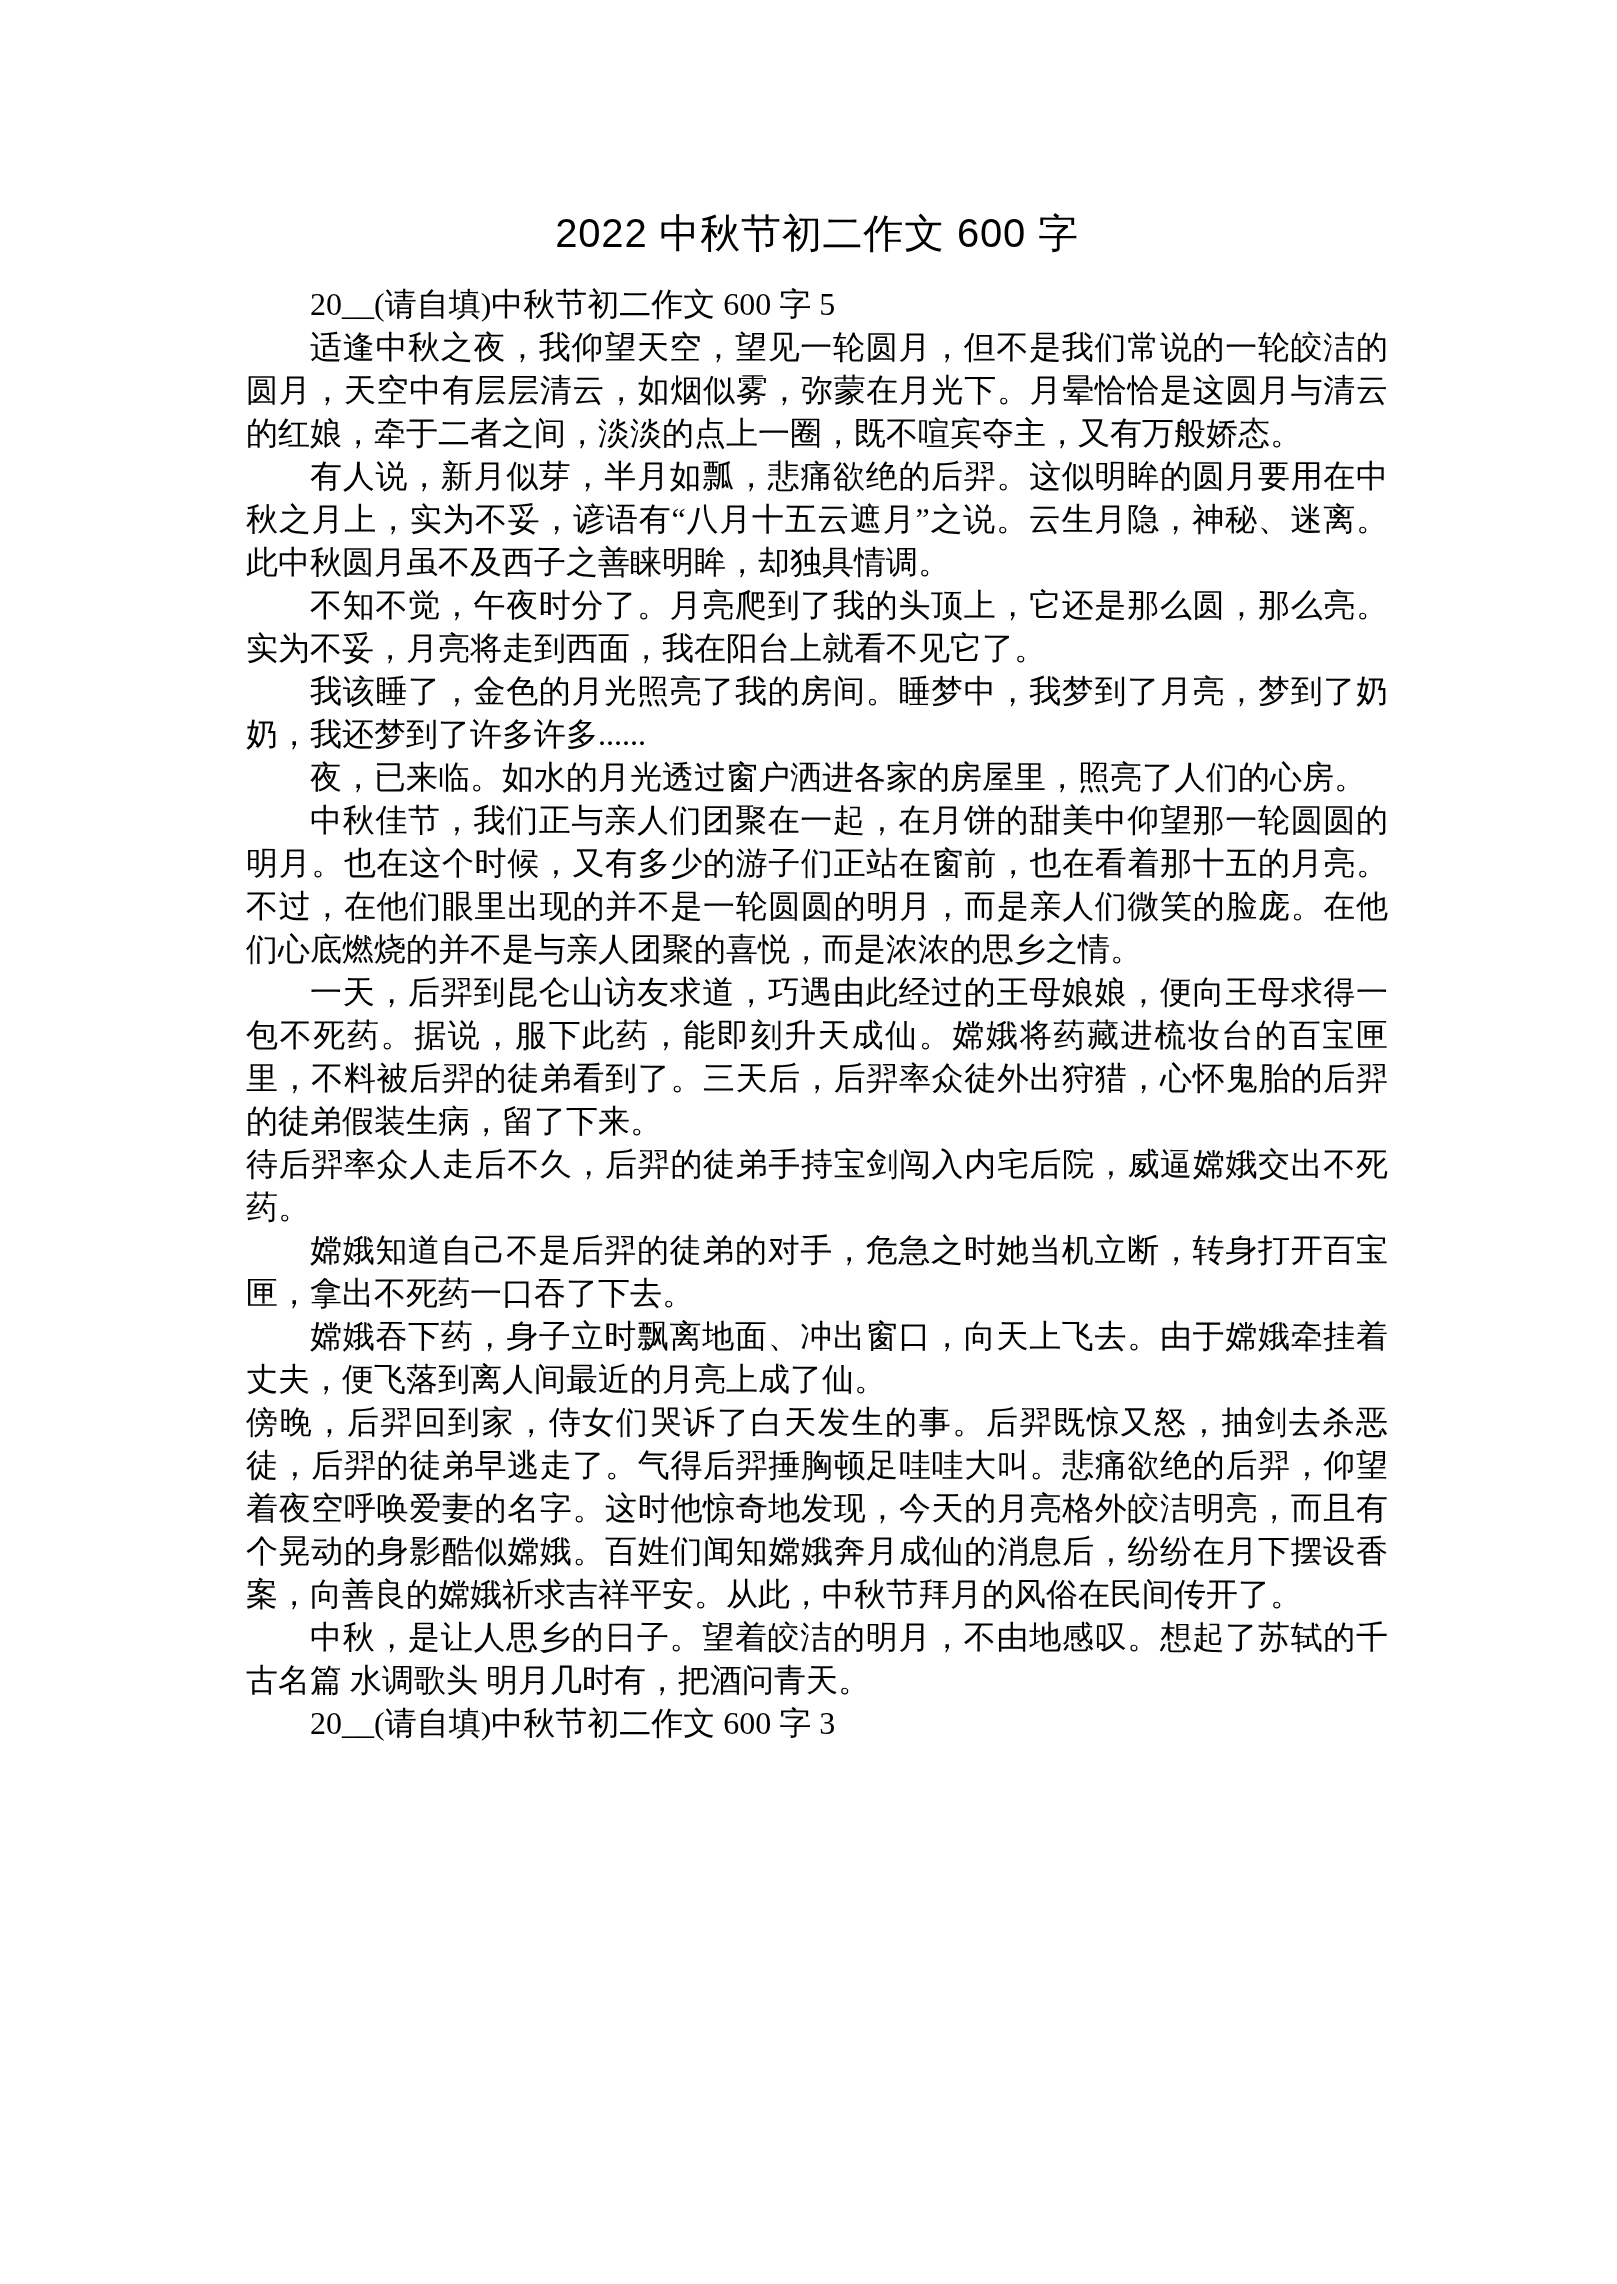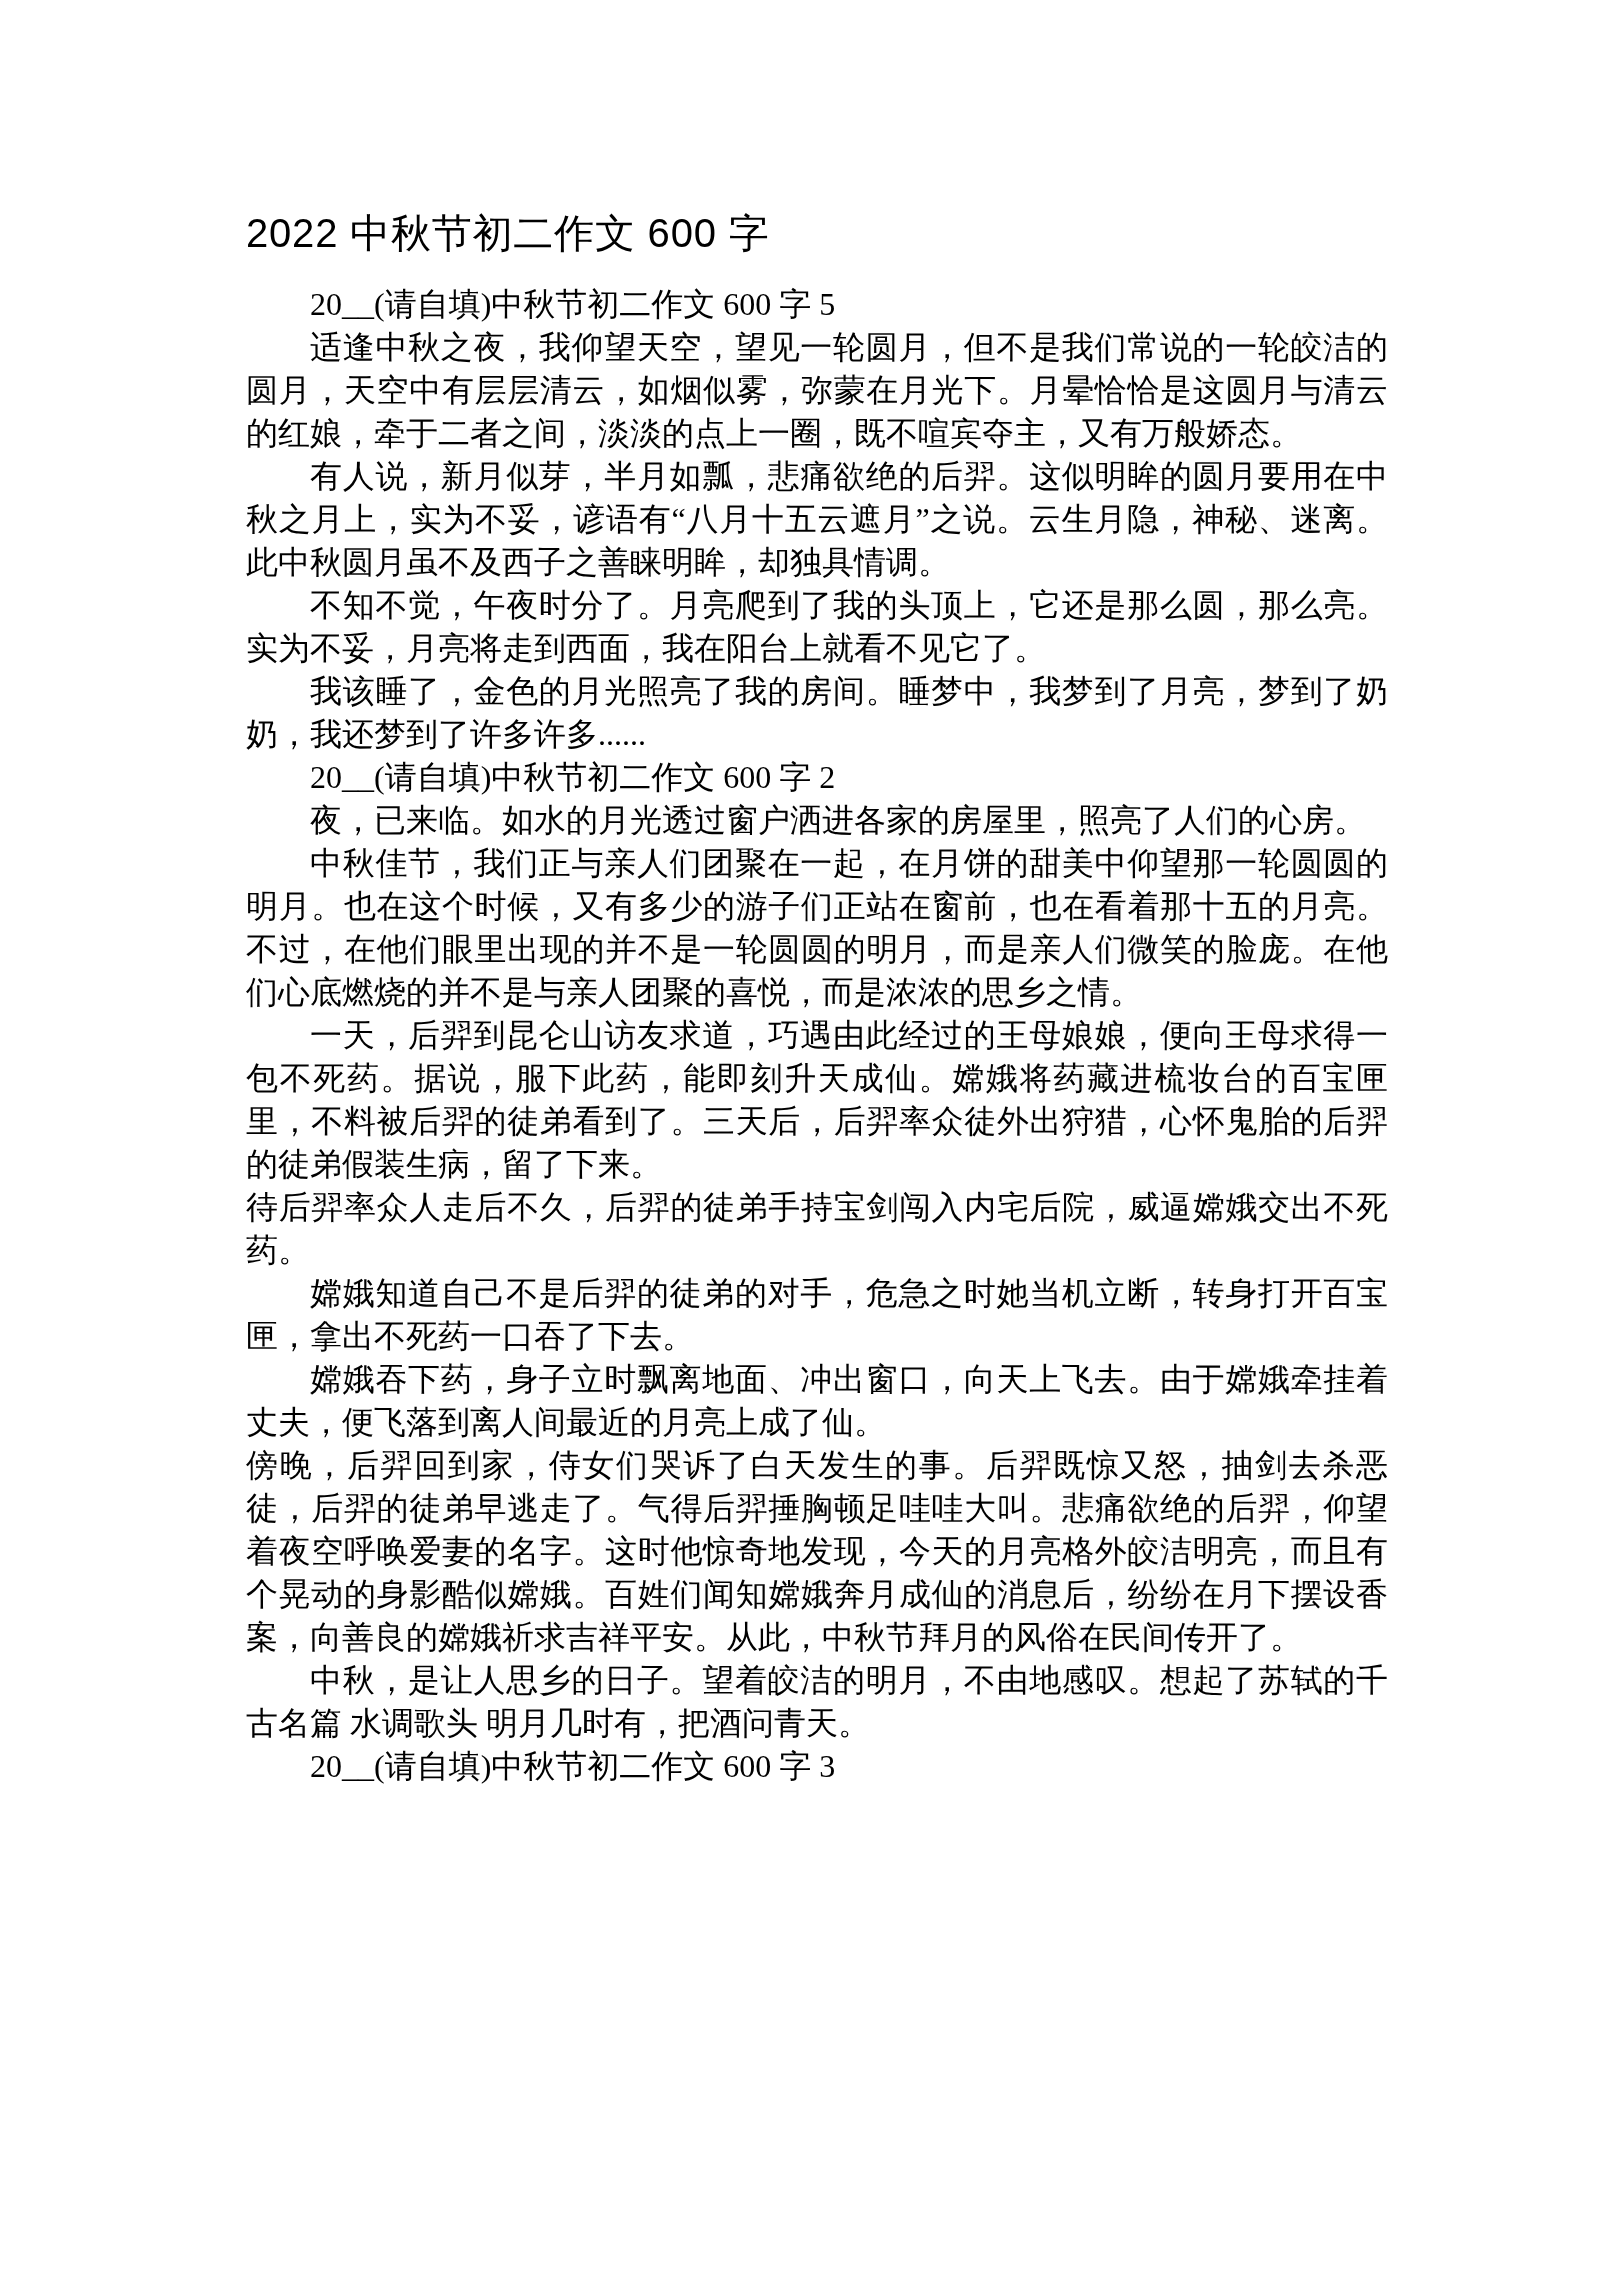--- a/index.html
+++ b/index.html
@@ -16,20 +16,21 @@
     color: #000000;
   }
   .doc-page {
     position: absolute;
     left: 246px;
     top: 207px;
     width: 1142px;
   }
   .doc-title {
     margin: 0 0 23.6px 0;
+    text-align: center;
     font-family: "Liberation Sans", sans-serif;
     font-weight: 400;
     font-size: 40px;
     line-height: 52px;
     letter-spacing: 0.8px;
   }
   .para {
     margin: 0;
     font-size: 32px;
     line-height: 43px;
@@ -45,21 +46,20 @@
 <body>
 
 <div class="doc-page">
   <h1 class="doc-title">2022 中秋节初二作文 600 字</h1>
   <div>
       <p class="para indent">20__(请自填)中秋节初二作文 600 字 5</p>
       <p class="para indent">适逢中秋之夜，我仰望天空，望见一轮圆月，但不是我们常说的一轮皎洁的圆月，天空中有层层清云，如烟似雾，弥蒙在月光下。月晕恰恰是这圆月与清云的红娘，牵于二者之间，淡淡的点上一圈，既不喧宾夺主，又有万般娇态。</p>
       <p class="para indent">有人说，新月似芽，半月如瓢，悲痛欲绝的后羿。这似明眸的圆月要用在中秋之月上，实为不妥，谚语有“八月十五云遮月”之说。云生月隐，神秘、迷离。此中秋圆月虽不及西子之善睐明眸，却独具情调。</p>
       <p class="para indent">不知不觉，午夜时分了。月亮爬到了我的头顶上，它还是那么圆，那么亮。实为不妥，月亮将走到西面，我在阳台上就看不见它了。</p>
       <p class="para indent">我该睡了，金色的月光照亮了我的房间。睡梦中，我梦到了月亮，梦到了奶奶，我还梦到了许多许多......</p>
-      <p class="para indent">20__(请自填)中秋节初二作文 600 字 2</p>
       <p class="para indent">夜，已来临。如水的月光透过窗户洒进各家的房屋里，照亮了人们的心房。</p>
       <p class="para indent">中秋佳节，我们正与亲人们团聚在一起，在月饼的甜美中仰望那一轮圆圆的明月。也在这个时候，又有多少的游子们正站在窗前，也在看着那十五的月亮。不过，在他们眼里出现的并不是一轮圆圆的明月，而是亲人们微笑的脸庞。在他们心底燃烧的并不是与亲人团聚的喜悦，而是浓浓的思乡之情。</p>
       <p class="para indent">一天，后羿到昆仑山访友求道，巧遇由此经过的王母娘娘，便向王母求得一包不死药。据说，服下此药，能即刻升天成仙。嫦娥将药藏进梳妆台的百宝匣里，不料被后羿的徒弟看到了。三天后，后羿率众徒外出狩猎，心怀鬼胎的后羿的徒弟假装生病，留了下来。</p>
       <p class="para">待后羿率众人走后不久，后羿的徒弟手持宝剑闯入内宅后院，威逼嫦娥交出不死药。</p>
       <p class="para indent">嫦娥知道自己不是后羿的徒弟的对手，危急之时她当机立断，转身打开百宝匣，拿出不死药一口吞了下去。</p>
       <p class="para indent">嫦娥吞下药，身子立时飘离地面、冲出窗口，向天上飞去。由于嫦娥牵挂着丈夫，便飞落到离人间最近的月亮上成了仙。</p>
       <p class="para">傍晚，后羿回到家，侍女们哭诉了白天发生的事。后羿既惊又怒，抽剑去杀恶徒，后羿的徒弟早逃走了。气得后羿捶胸顿足哇哇大叫。悲痛欲绝的后羿，仰望着夜空呼唤爱妻的名字。这时他惊奇地发现，今天的月亮格外皎洁明亮，而且有个晃动的身影酷似嫦娥。百姓们闻知嫦娥奔月成仙的消息后，纷纷在月下摆设香案，向善良的嫦娥祈求吉祥平安。从此，中秋节拜月的风俗在民间传开了。</p>
       <p class="para indent">中秋，是让人思乡的日子。望着皎洁的明月，不由地感叹。想起了苏轼的千古名篇 水调歌头 明月几时有，把酒问青天。</p>
       <p class="para indent">20__(请自填)中秋节初二作文 600 字 3</p>
     </div>

